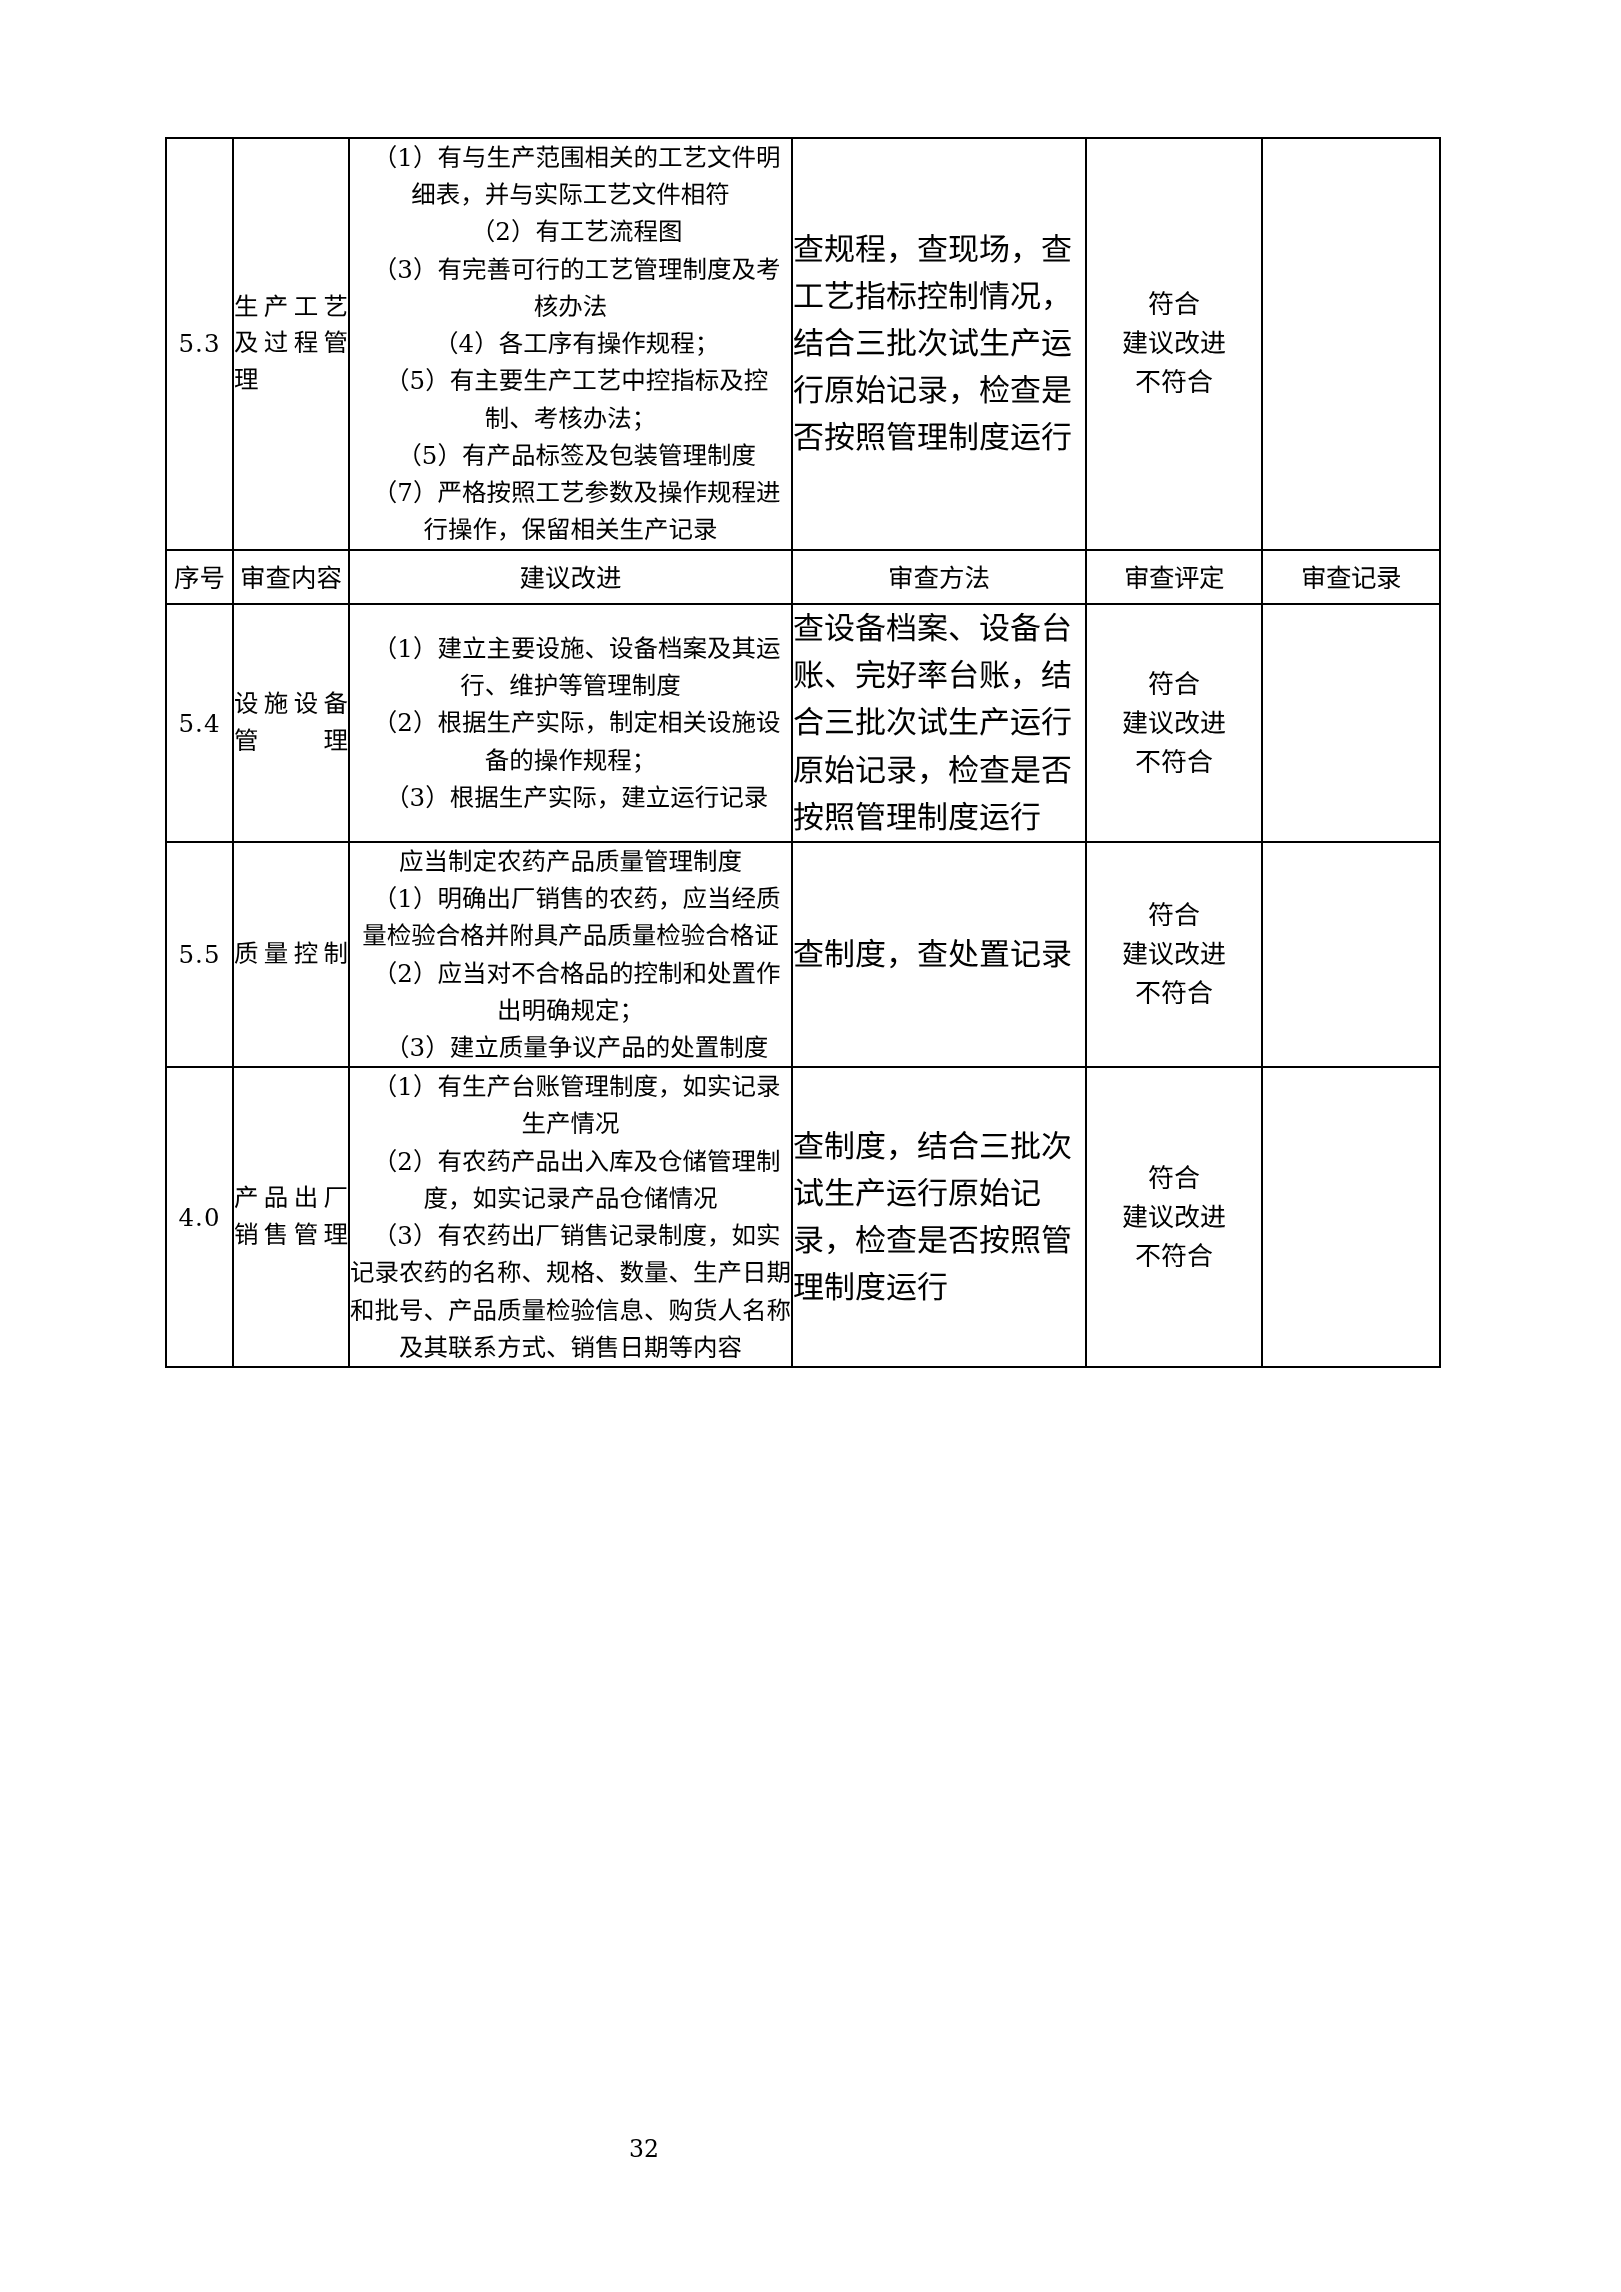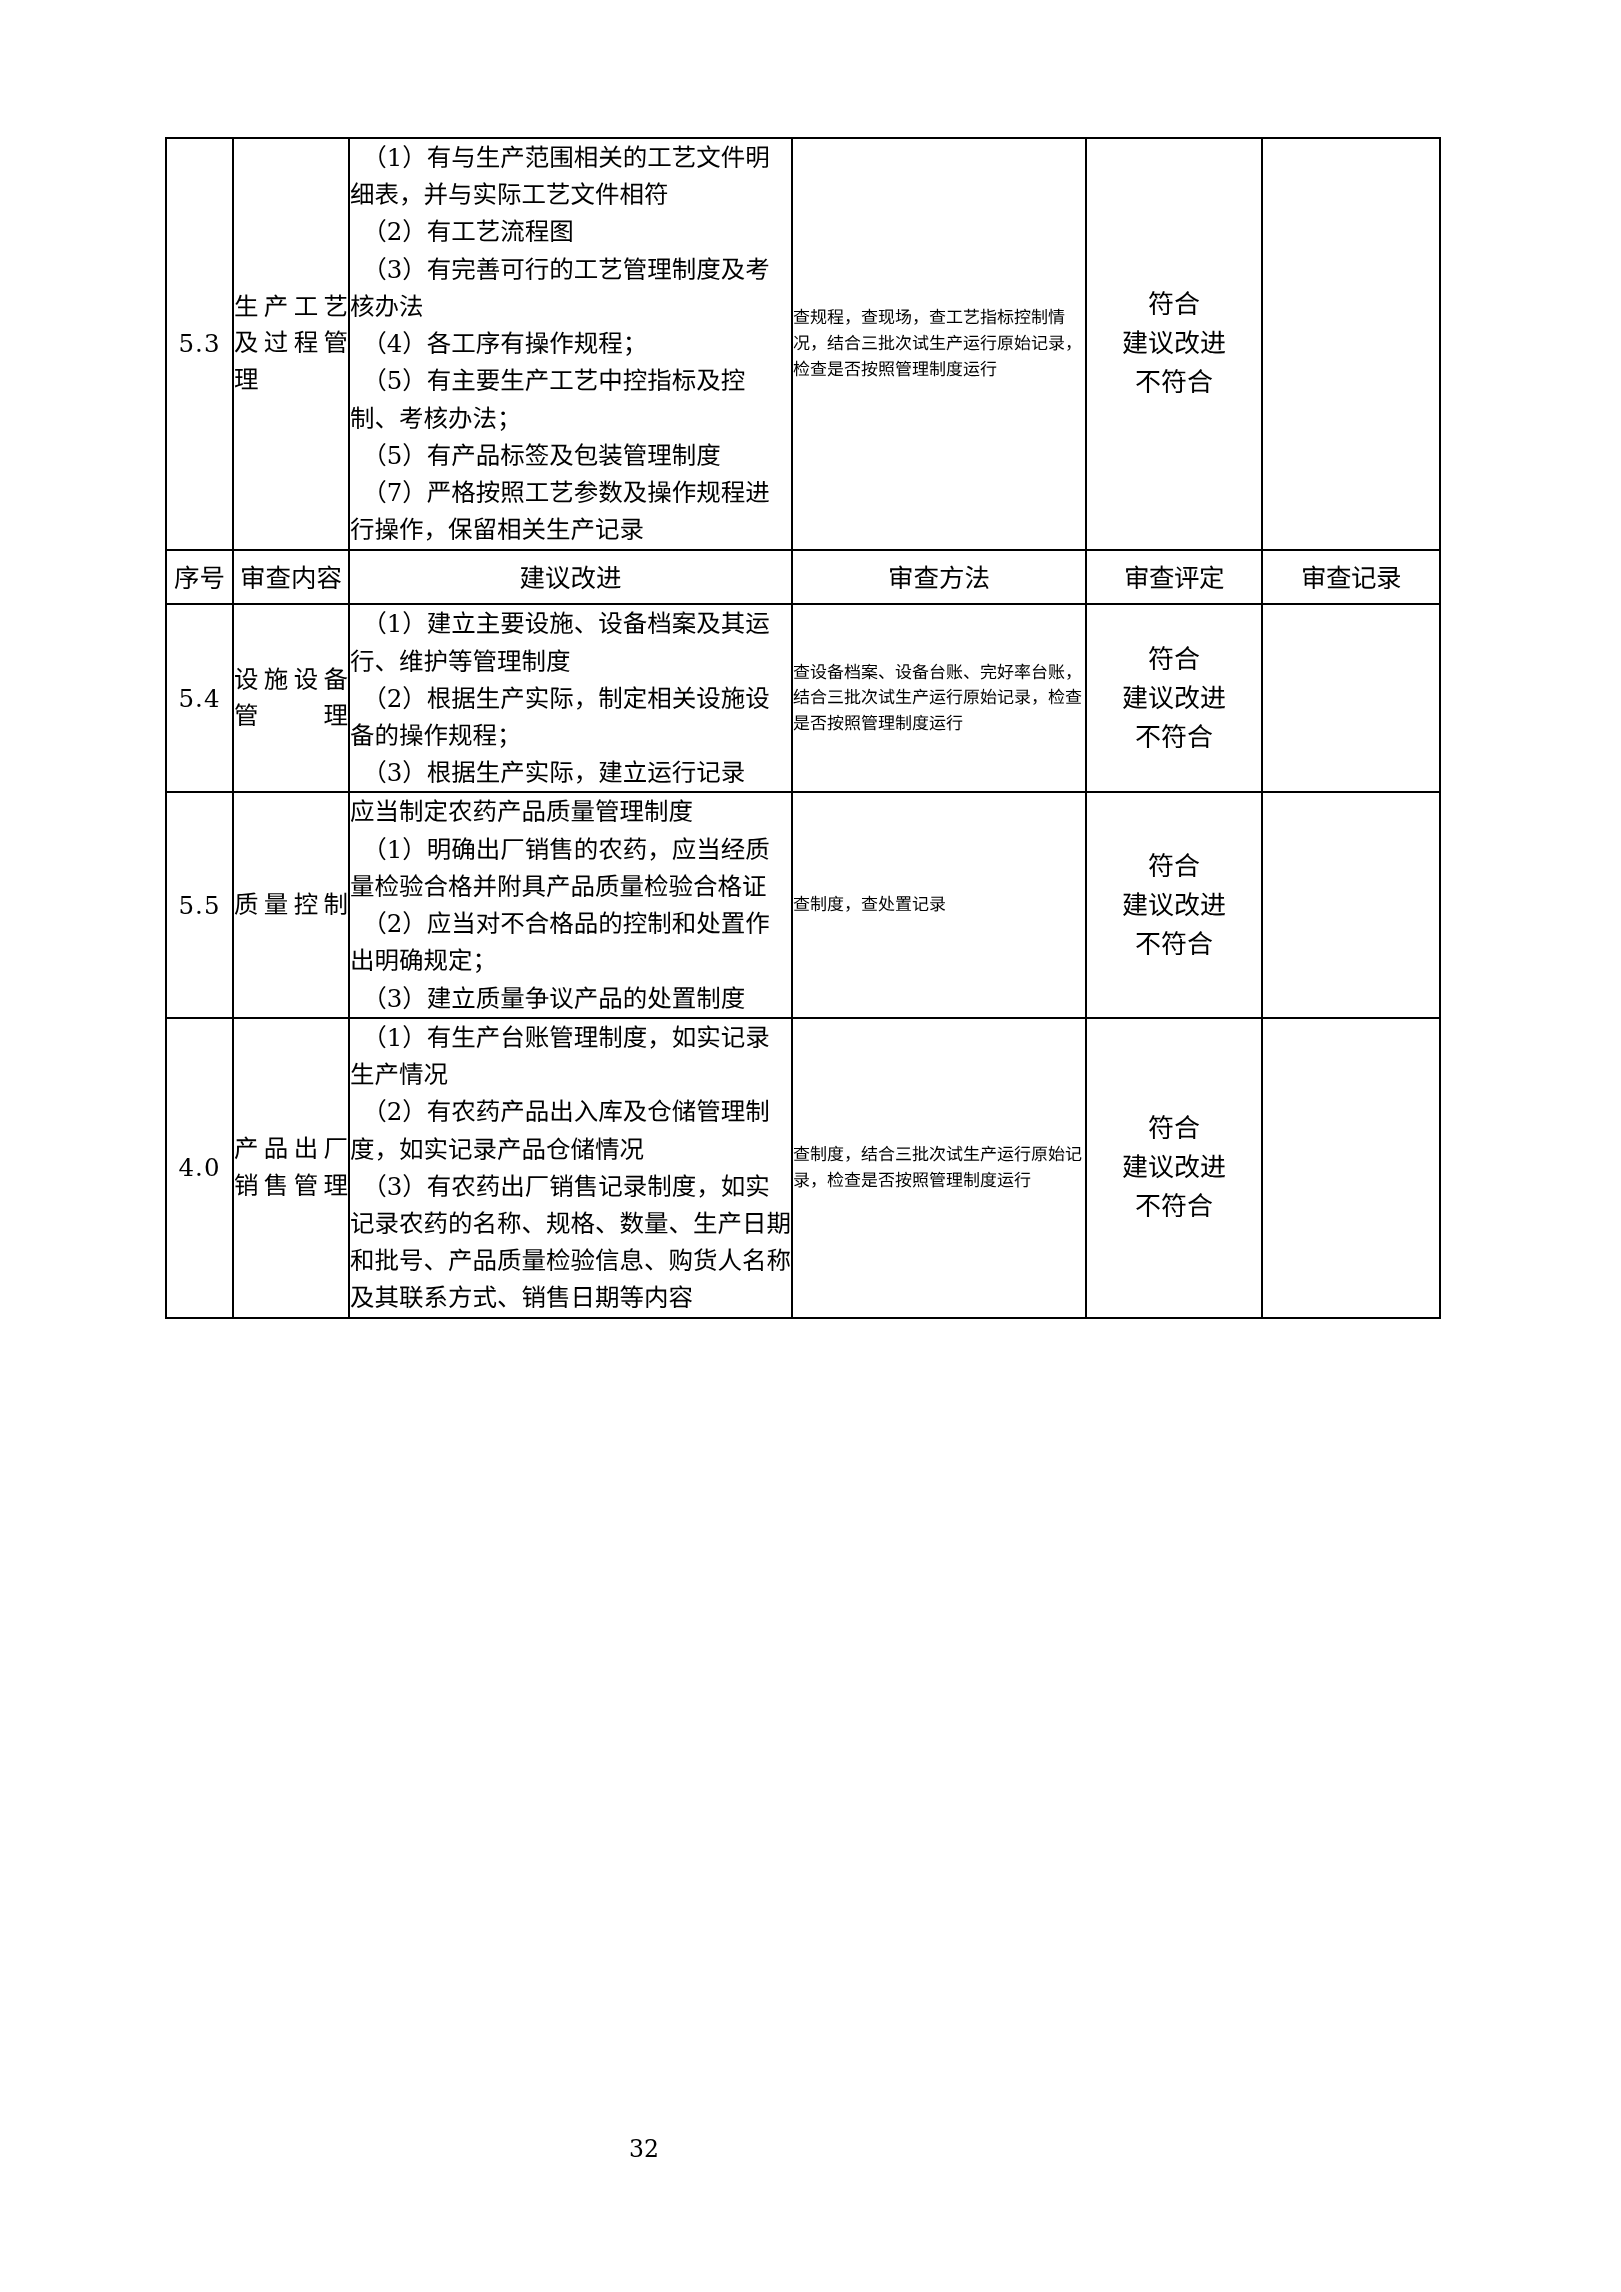--- a/index.html
+++ b/index.html
@@ -58,26 +58,26 @@
     line-height: 1.5;
     text-align: justify;
     text-align-last: justify;
     padding: 3.9px 9.8px;
     font-family: "DejaVu Serif", "Liberation Serif", serif;
   }
   .cell-points {
     font-size: 24.5px;
     line-height: 1.52;
     padding: 7.8px 8.8px 7.8px 8.8px;
-    text-align: left;
+    text-align: center;
     vertical-align: middle;
     font-family: "DejaVu Serif", "Liberation Serif", serif;
   }
   .cell-method {
-    font-size: 17px;
+    font-size: 31px;
     line-height: 1.52;
     padding: 7.8px 7.8px;
     text-align: left;
     vertical-align: middle;
     font-family: "DejaVu Serif", "Liberation Serif", serif;
   }
   .cell-eval {
     font-size: 26px;
     line-height: 1.5;
     text-align: center;

